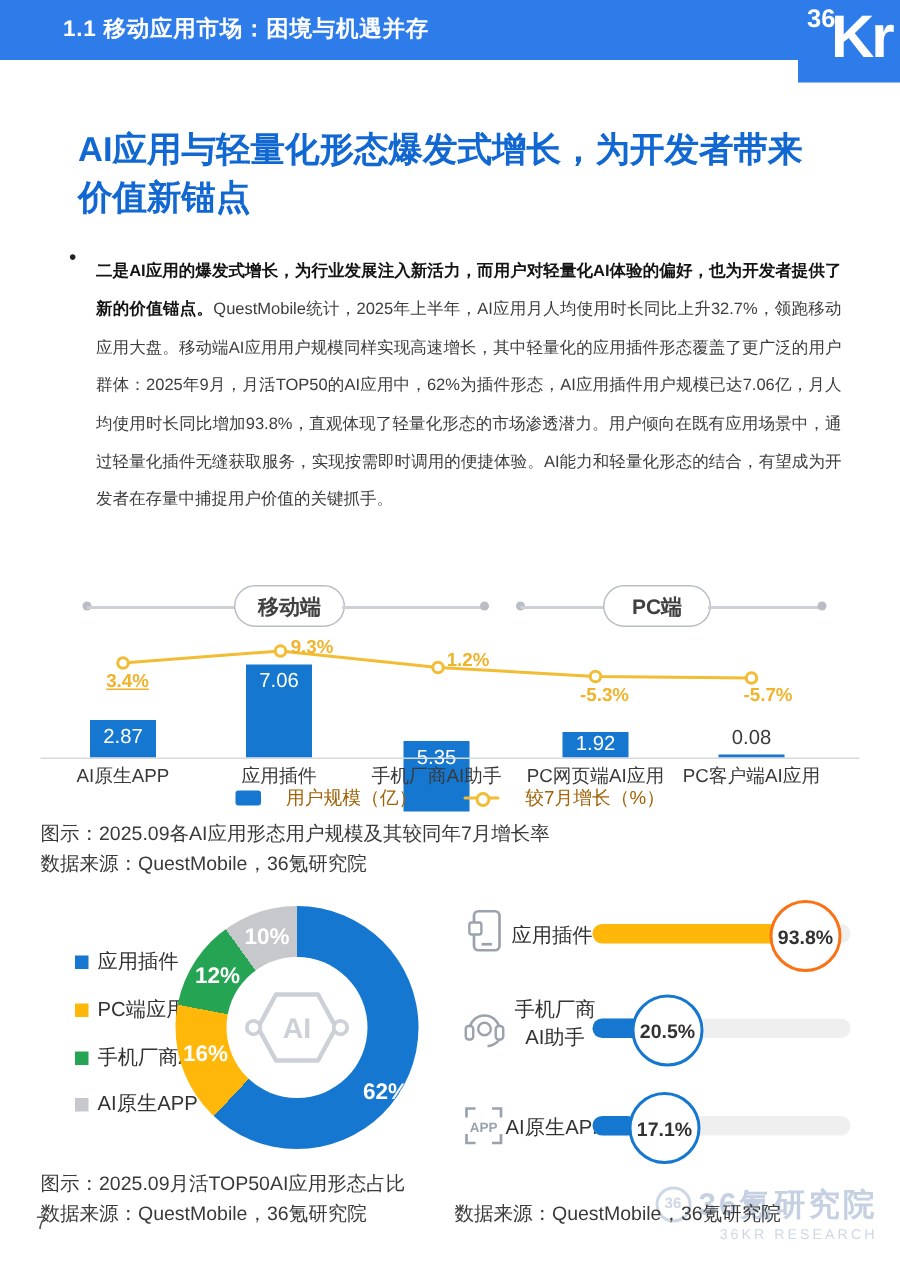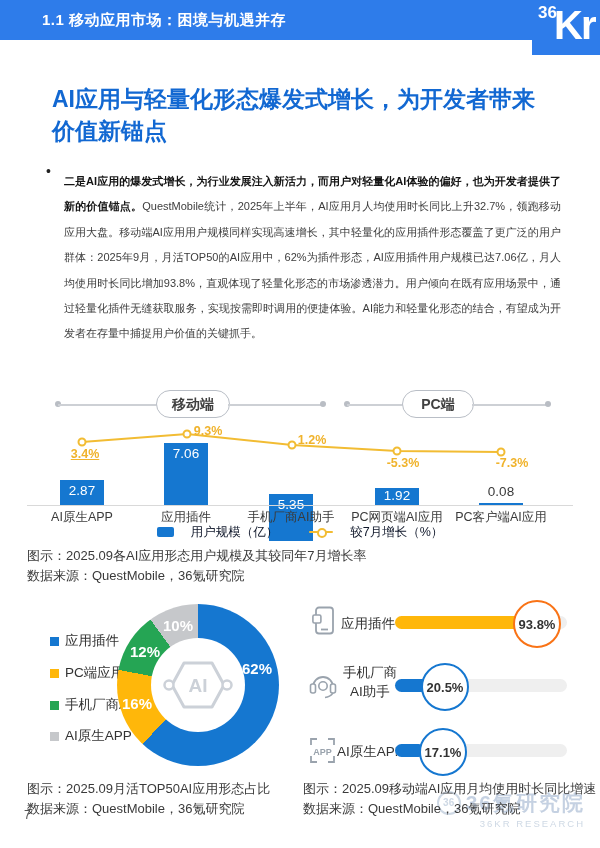--- a/index.html
+++ b/index.html
@@ -26,21 +26,21 @@
         background:#fff;text-align:center;line-height:26px;font-size:14px;font-weight:bold;color:#414141;}
   .conn{position:absolute;top:404px;height:1.5px;background:#cdd0d5;}
   .conn-dot{position:absolute;top:401px;width:6px;height:6px;border-radius:50%;background:#b9bdc4;}
   .bar{position:absolute;background:#1577D0;}
   .bar-val{position:absolute;width:100%;top:3px;text-align:center;color:#fff;font-size:13.5px;}
   .bar-val-out{position:absolute;width:44px;text-align:center;color:#3a3a3a;font-size:13.5px;}
   .baseline{position:absolute;left:27px;top:505px;width:546px;height:1px;background:#d9d9d9;}
   .xlab{position:absolute;top:509px;width:110px;text-align:center;font-size:12.5px;color:#3a3a3a;}
   .line-lab{position:absolute;transform:translate(-50%,-50%);font-size:12.5px;font-weight:bold;color:#F0B32C;white-space:nowrap;}
   .legend-row{position:absolute;left:27px;top:524px;width:546px;height:16px;display:flex;
-              justify-content:center;align-items:center;gap:17px;font-size:12.5px;color:#0f172a;}
+              justify-content:center;align-items:center;gap:17px;font-size:12.5px;color:#a16207;}
   .leg-sq{width:17px;height:10px;background:#1577D0;border-radius:2px;}
   .leg-line{position:relative;width:24px;height:2.5px;background:#F2BC33;border-radius:2px;}
   .leg-line::after{content:"";position:absolute;left:8px;top:-3px;width:6px;height:6px;border-radius:50%;
                    background:#fff;border:2px solid #F2BC33;}
   .cap{position:absolute;font-size:13px;color:#3a3a3a;z-index:2;white-space:nowrap;}
   
   .donut{position:absolute;left:117px;top:604px;width:162px;height:162px;border-radius:50%;
          background:conic-gradient(from 0deg,#1577D0 0deg 223.2deg,#FFB70A 223.2deg 280.8deg,#25A554 280.8deg 324deg,#C6C8CB 324deg 360deg);}
   .donut-hole{position:absolute;left:34px;top:34px;width:94px;height:94px;border-radius:50%;background:#fff;
               display:flex;align-items:center;justify-content:center;}
@@ -115,21 +115,21 @@
         <circle cx="160" cy="49" r="3.5"></circle>
         <circle cx="265" cy="60" r="3.5"></circle>
       <circle cx="370" cy="66" r="3.5"></circle>
         <circle cx="474" cy="67" r="3.5"></circle>
     </g>
   </svg>
   <span class="line-lab" style="left:85px;top:454px;text-decoration:underline;">3.4%</span>
   <span class="line-lab" style="left:208px;top:431px;">9.3%</span>
   <span class="line-lab" style="left:312px;top:440px;">1.2%</span>
   <span class="line-lab" style="left:403px;top:463px;">-5.3%</span>
-  <span class="line-lab" style="left:512px;top:463px;">-7.3%</span>
+  <span class="line-lab" style="left:512px;top:463px;">-5.7%</span>
 
   <div class="xlab" style="left:27px;">AI原生APP</div>
   <div class="xlab" style="left:131px;">应用插件</div>
   <div class="xlab" style="left:236px;">手机厂商AI助手</div>
   <div class="xlab" style="left:342px;">PC网页端AI应用</div>
   <div class="xlab" style="left:446px;">PC客户端AI应用</div>
 
   <div class="legend-row">
     <span class="leg-sq"></span>
     <span>用户规模（亿）</span>
@@ -160,21 +160,21 @@
   <div class="donut">
     <div class="donut-hole">
       <svg width="72" height="72" viewBox="0 0 72 72">
         <polygon points="10,36 22,14 50,14 62,36 50,58 22,58" fill="none" stroke="#ccd1d8" stroke-width="3" stroke-linejoin="round"></polygon>
         <circle cx="7" cy="36" r="4.5" fill="#fff" stroke="#ccd1d8" stroke-width="2.5"></circle>
         <circle cx="65" cy="36" r="4.5" fill="#fff" stroke="#ccd1d8" stroke-width="2.5"></circle>
         <text x="36" y="43" text-anchor="middle" font-size="19" font-weight="bold" fill="#ccd1d8" font-family="Liberation Sans, sans-serif">AI</text>
       </svg>
     </div>
   </div>
-  <span class="slice-lab" style="left:257px;top:668px;">62%</span>
+  <span class="slice-lab" style="left:257px;top:728px;">62%</span>
   <span class="slice-lab" style="left:137px;top:703px;">16%</span>
   <span class="slice-lab" style="left:145px;top:651px;">12%</span>
   <span class="slice-lab" style="left:178px;top:625px;">10%</span>
 
   <svg class="icon" style="left:312px;top:606px;" width="26" height="30" viewBox="0 0 26 30">
     <rect x="4" y="1.5" width="17" height="26" rx="3" fill="none" stroke="#9aa3ad" stroke-width="1.8"></rect>
     <line x1="9" y1="23.5" x2="16" y2="23.5" stroke="#9aa3ad" stroke-width="1.8"></line>
     <rect x="0.9" y="9" width="8" height="8" rx="1.5" fill="#fff" stroke="#9aa3ad" stroke-width="1.6"></rect>
   </svg>
   <span class="hlab" style="left:341px;top:615px;">应用插件</span>
@@ -201,21 +201,20 @@
     <polyline points="25,19 25,25 19,25" fill="none" stroke="#9aa3ad" stroke-width="1.8"></polyline>
     <text x="13.5" y="17.5" text-anchor="middle" font-size="9" font-weight="bold" fill="#9aa3ad" font-family="Liberation Sans, sans-serif">APP</text>
   </svg>
   <span class="hlab" style="left:337px;top:743px;">AI原生APP</span>
   <div class="track" style="left:395px;top:744px;"></div>
   <div class="fill" style="left:395px;top:744px;width:30px;background:#1577D0;"></div>
   <div class="pct-circle" style="left:419px;top:728px;border:2px solid #1577D0;">17.1%</div>
 
   <div class="cap" style="left:27px;top:780px;">图示：2025.09月活TOP50AI应用形态占比</div>
   <div class="cap" style="left:27px;top:800px;">数据来源：QuestMobile，36氪研究院</div>
-  <div class="cap" style="left:303px;top:780px;">图示：2025.09移动端AI应用月均使用时长同比增速</div>
   <div class="cap" style="left:303px;top:800px;">数据来源：QuestMobile，36氪研究院</div>
 
   <div class="pagenum">7</div>
   <div class="watermark">
     <div>
       <span class="wm-badge">36</span><span class="wm-main">36氪研究院</span>
     </div>
     <div class="wm-sub">36KR RESEARCH</div>
   </div>
 

